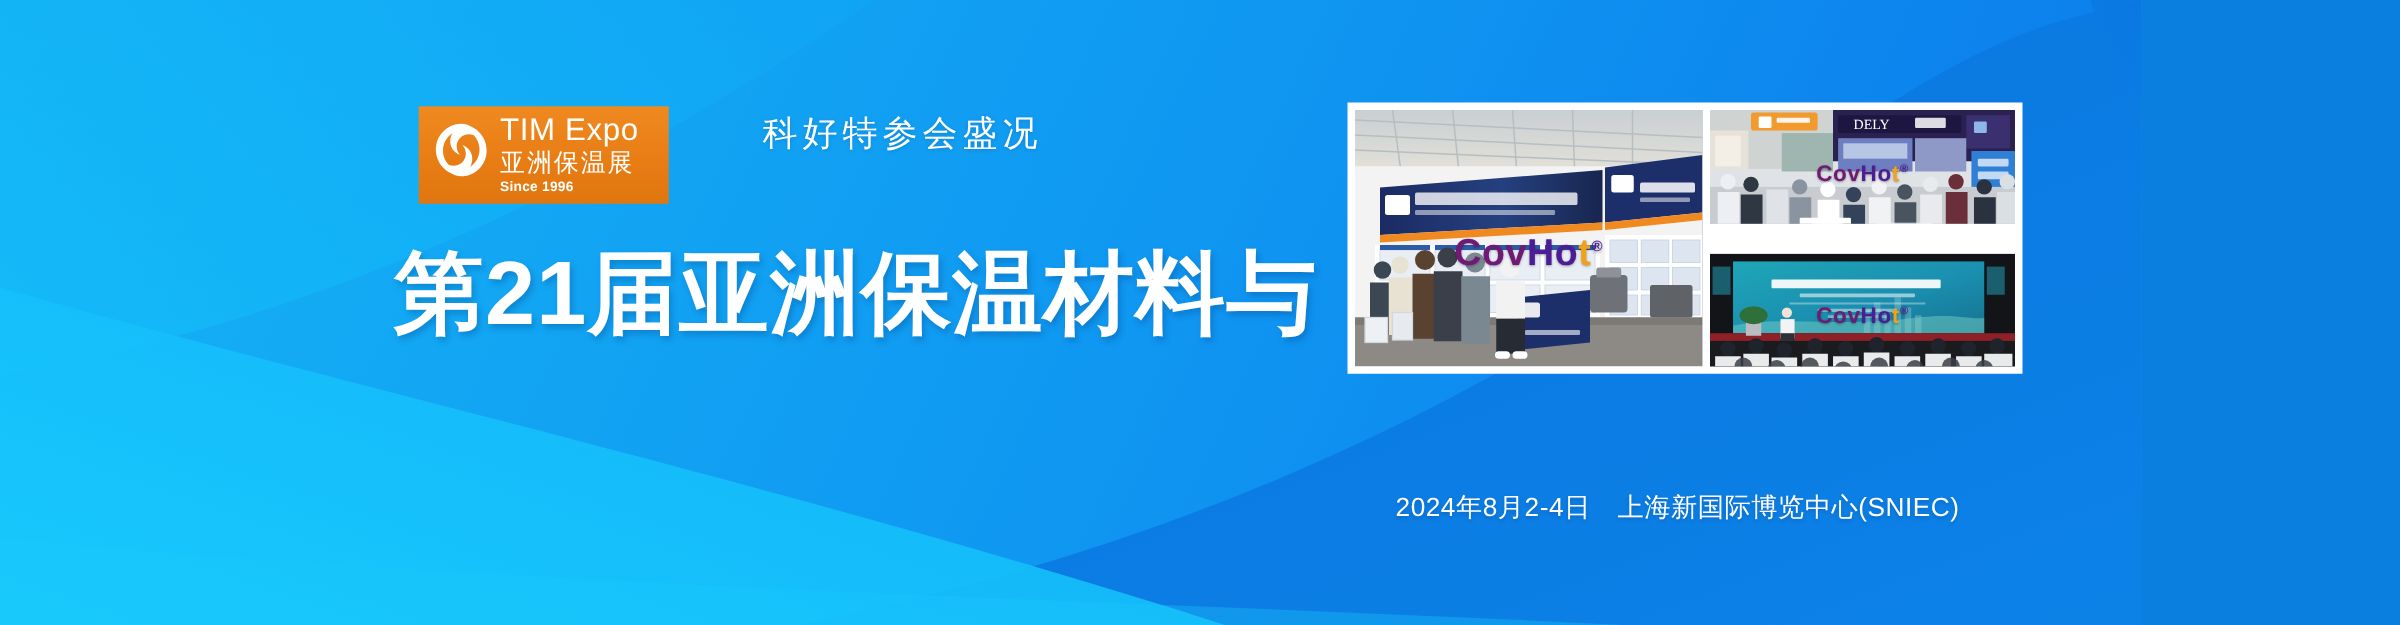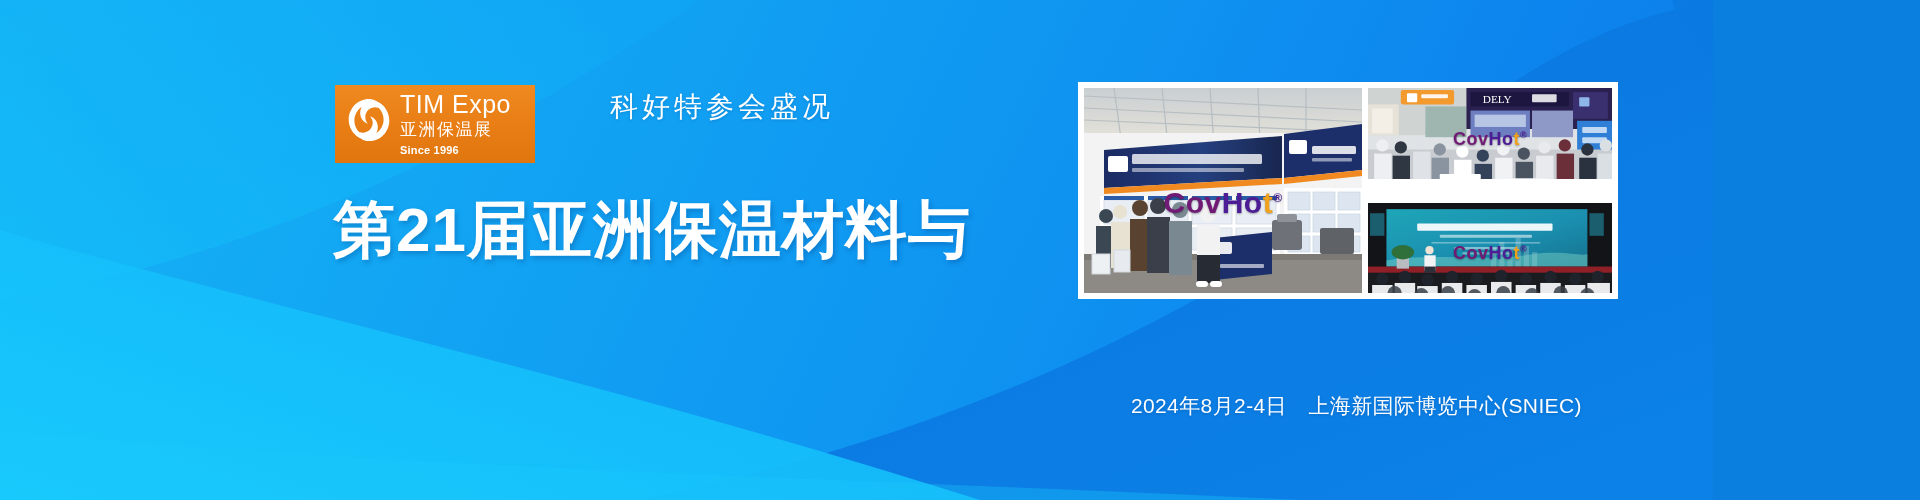--- a/index.html
+++ b/index.html
@@ -66,21 +66,21 @@
     color: #ffffff;
     line-height: 1;
   }
   .logo-title {
     font-size: 25px;
     letter-spacing: 0.5px;
     font-weight: 400;
     white-space: nowrap;
   }
   .logo-sub {
-    font-size: 17px;
+    font-size: 20px;
     margin-top: 4px;
     letter-spacing: 1.5px;
     white-space: nowrap;
   }
   .logo-since {
     position: absolute;
     left: 65px;
     bottom: 7px;
     font-size: 11px;
     font-weight: bold;
@@ -96,24 +96,24 @@
     font-size: 28px;
     color: #ffffff;
     letter-spacing: 4px;
     white-space: nowrap;
     text-shadow: 0 1px 3px rgba(0,48,110,0.22);
   }
 
   
   .headline {
     position: absolute;
-    left: 333px;
+    left: 315px;
     top: 192px;
     color: #ffffff;
-    font-size: 62px;
+    font-size: 72px;
     font-weight: bold;
     line-height: 1.22;
     letter-spacing: 1px;
     white-space: nowrap;
     text-shadow: 2px 3px 5px rgba(0,60,130,0.30);
   }
   .headline .line { display: block; }
 
   
   .collage {
@@ -156,24 +156,24 @@
   }
   .wm .c1 { color: #701a75; }
   .wm .c2 { color: #4c1d95; }
   .wm .c3 { color: #f0a21c; }
   .wm-lg { font-size: 30px; text-shadow: 0 1px 2px rgba(0,0,0,0.35); }
   .wm-sm { font-size: 18px; text-shadow: 0 1px 2px rgba(0,0,0,0.35); }
 
   
   .datebar {
     position: absolute;
-    left: 1054px;
+    left: 1078px;
     top: 392px;
     width: 528px;
-    text-align: right;
+    text-align: center;
     color: #ffffff;
     font-size: 21px;
     letter-spacing: 0.4px;
     white-space: nowrap;
     text-shadow: 0 1px 3px rgba(0,48,110,0.28);
   }
 </style>
 </head>
 <body>
 

